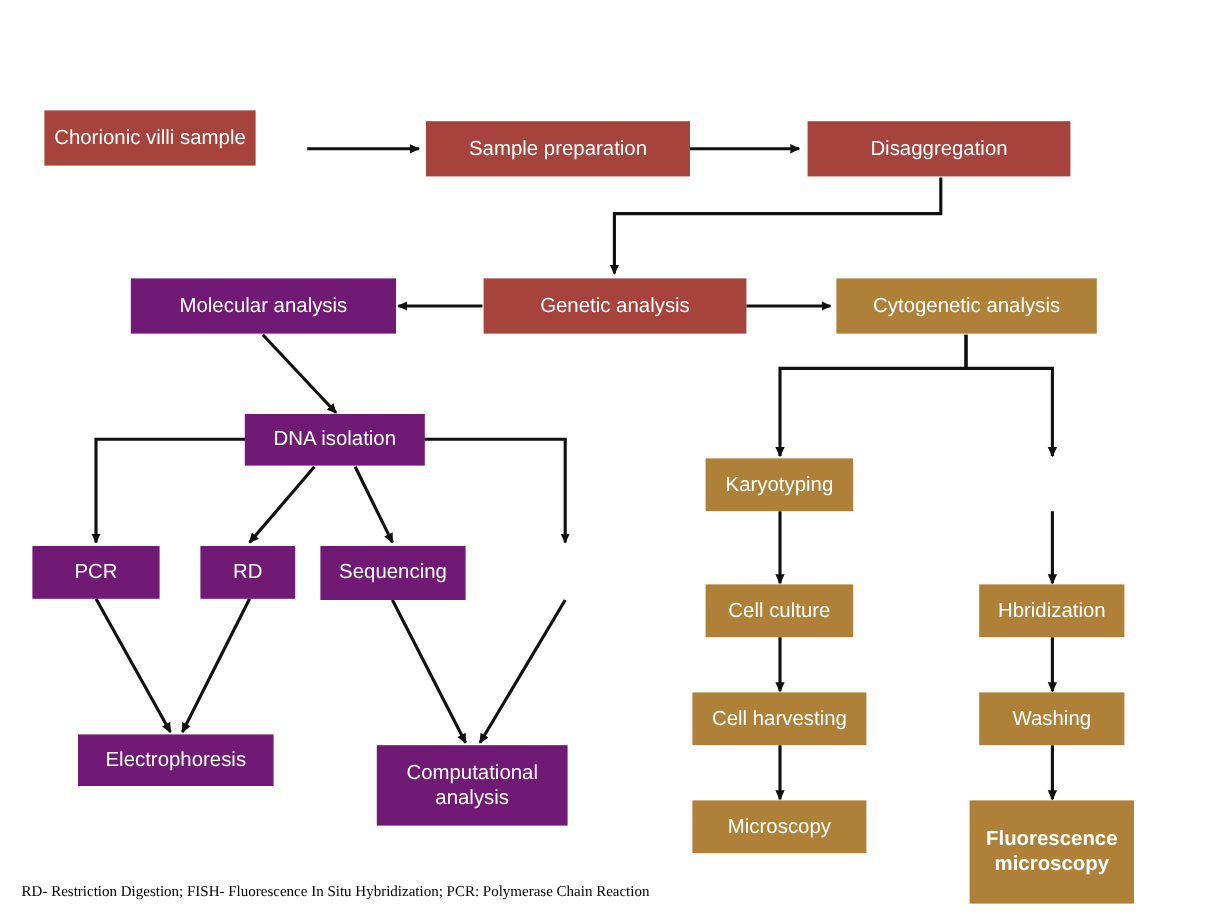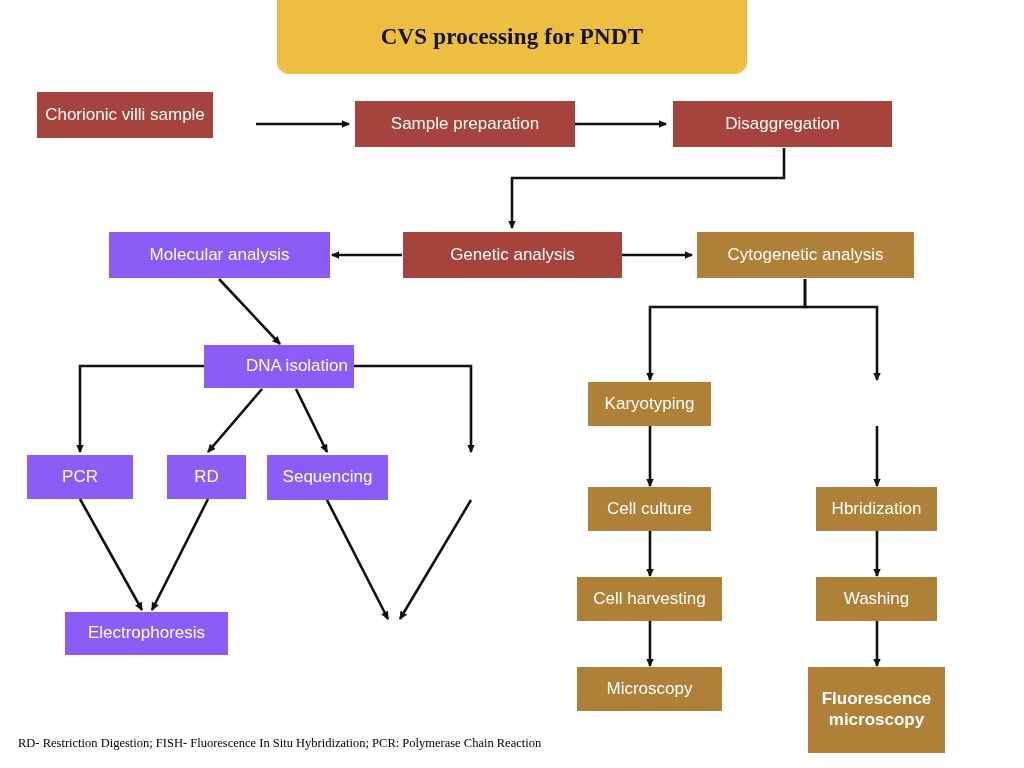--- a/index.html
+++ b/index.html
@@ -33,44 +33,41 @@
     box-sizing:border-box;
     display:flex;align-items:center;justify-content:center;
     text-align:center;
     color:#ffffff;
     font-size:17px;
     line-height:1.22;
     padding:2px 6px;
     z-index:3;
   }
   .node.red{background:#a5433c;}
-  .node.teal{background:#8b5cf6;}
+  .node.teal{background:#701a75;}
   .node.brown{background:#ae8038;}
 
   svg#edges{
     position:absolute;left:0;top:0;width:1024px;height:768px;
     z-index:1;pointer-events:none;
   }
   .footnote{
     position:absolute;
     left:18px;top:736px;
     font-family:"Liberation Serif", serif;
     font-size:12.5px;
     color:#000000;
     white-space:nowrap;
   }
 </style>
 </head>
 <body>
 
 <div id="stage">
 
-  <div class="title-banner">
-    <span class="title-text">CVS processing for PNDT</span>
-  </div>
 
   <svg id="edges" viewBox="0 0 1024 768">
     <defs>
       <marker id="ah" markerWidth="9" markerHeight="9" refX="7.4" refY="4.5" orient="auto" markerUnits="userSpaceOnUse">
         <path d="M0,0.6 L8.4,4.5 L0,8.4 z" fill="#111111"></path>
       </marker>
     </defs>
     <g stroke="#111111" stroke-width="2.6" fill="none" marker-end="url(#ah)">
 
       <path d="M256,124 L349,124"></path>
@@ -125,41 +122,44 @@
   </div>
 
   <div class="node red" style="left:403px;top:232px;width:219px;height:46px;">
     <span>Genetic analysis</span>
   </div>
 
   <div class="node brown" style="left:697px;top:232px;width:217px;height:46px;">
     <span>Cytogenetic analysis</span>
   </div>
 
-  <div class="node teal" style="left:204px;top:345px;width:150px;height:43px;justify-content:flex-end;">
+  <div class="node teal" style="left:204px;top:345px;width:150px;height:43px;">
     <span>DNA isolation</span>
   </div>
 
   <div class="node teal" style="left:27px;top:455px;width:106px;height:44px;">
     <span>PCR</span>
   </div>
 
   <div class="node teal" style="left:167px;top:455px;width:79px;height:44px;">
     <span>RD</span>
   </div>
 
   <div class="node teal" style="left:267px;top:455px;width:121px;height:45px;">
     <span>Sequencing</span>
   </div>
 
 
   <div class="node teal" style="left:65px;top:612px;width:163px;height:43px;">
     <span>Electrophoresis</span>
   </div>
 
+  <div class="node teal" style="left:314px;top:621px;width:159px;height:67px;">
+    <span>Computational analysis</span>
+  </div>
 
   <div class="node brown" style="left:588px;top:382px;width:123px;height:44px;">
     <span>Karyotyping</span>
   </div>
 
   <div class="node brown" style="left:588px;top:487px;width:123px;height:44px;">
     <span>Cell culture</span>
   </div>
 
   <div class="node brown" style="left:577px;top:577px;width:145px;height:44px;">

